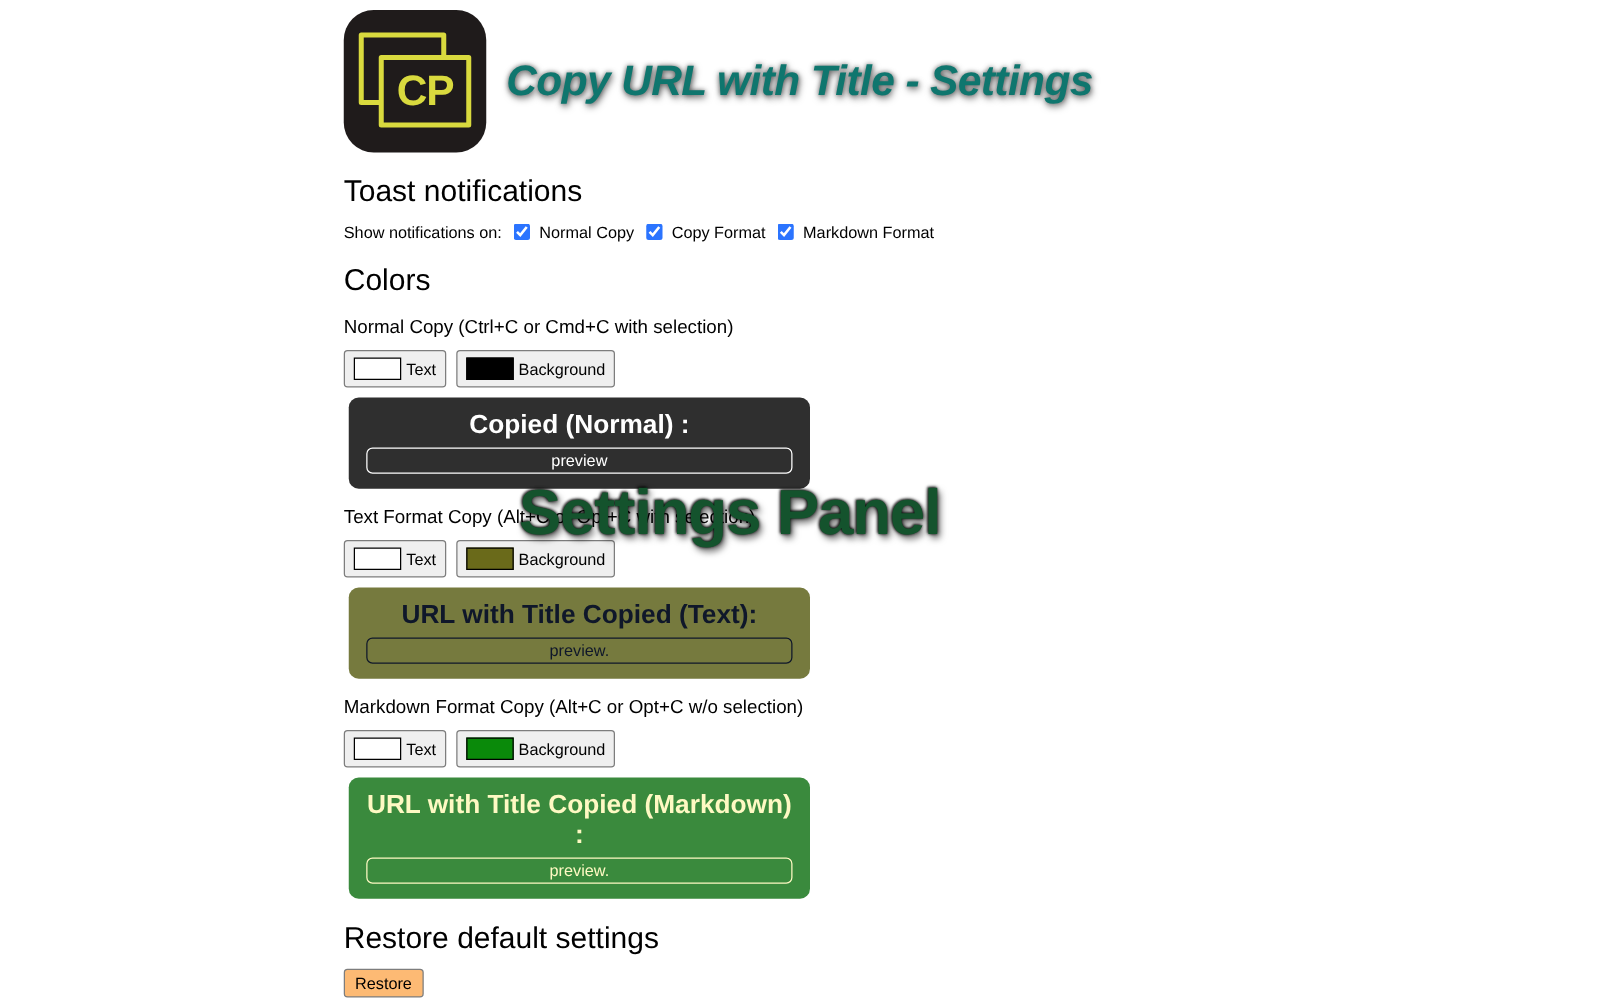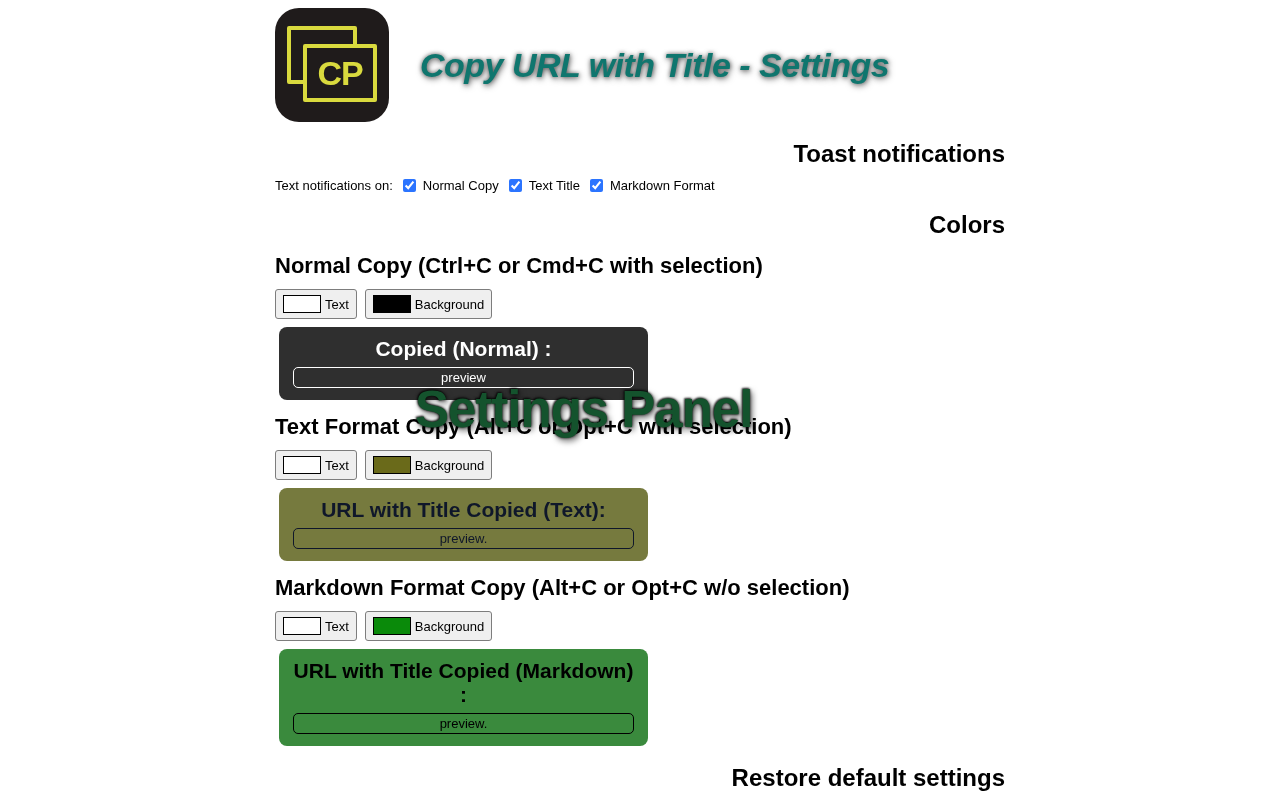--- a/index.html
+++ b/index.html
@@ -15,21 +15,21 @@
     overflow: hidden;
   }
   .container {
     margin-left: 275px;
     padding-top: 8px;
     width: 730px;
   }
   .header {
     display: flex;
     align-items: center;
-    gap: 31px;
+    gap: 16px;
     margin-bottom: 12px;
   }
   .logo {
     width: 114px;
     height: 114px;
     border-radius: 24px;
     background: #1f1b1b;
     position: relative;
     flex-shrink: 0;
   }
@@ -63,27 +63,26 @@
   .page-title {
     font-size: 34px;
     font-weight: 800;
     font-style: italic;
     color: #0f766e;
     text-shadow: 0 0 4px rgba(0,0,0,0.5), 1px 2px 6px rgba(0,0,0,0.5);
     letter-spacing: -0.5px;
   }
   h2 {
     font-size: 24px;
-    font-weight: 700;
+    font-weight: 400;
     margin: 18px 0 10px 0;
-    text-align: right;
   }
   h3 {
-    font-size: 22px;
-    font-weight: 700;
+    font-size: 15px;
+    font-weight: 400;
     margin: 14px 0 10px 0;
   }
   .row-inline {
     font-size: 13px;
     display: flex;
     align-items: center;
     gap: 6px;
     flex-wrap: wrap;
   }
   .chk {
@@ -127,21 +126,21 @@
     margin-bottom: 6px;
   }
   .toast-preview {
     border: 1px solid currentColor;
     border-radius: 5px;
     font-size: 13px;
     padding: 2px 0;
   }
   .restore-btn {
     padding: 3px 8px;
-    background: #fef9c3;
+    background: #fdba74;
     border: 1px solid #7d7d7d;
     border-radius: 3px;
     font-size: 13px;
     cursor: pointer;
   }
   .overlay-label {
     position: absolute;
     top: 380px;
     left: 415px;
     font-size: 51px;
@@ -160,25 +159,25 @@
   <div class="header">
     <div class="logo">
       <div class="logo-outer"></div>
       <div class="logo-inner">CP</div>
     </div>
     <div class="page-title">Copy URL with Title - Settings</div>
   </div>
 
   <h2>Toast notifications</h2>
   <div class="row-inline">
-    <span>Text notifications on:</span>
+    <span>Show notifications on:</span>
     <input type="checkbox" class="chk" checked="" style="">
     <span>Normal Copy</span>
     <input type="checkbox" class="chk" checked="" style="">
-    <span>Text Title</span>
+    <span>Copy Format</span>
     <input type="checkbox" class="chk" checked="" style="">
     <span>Markdown Format</span>
   </div>
 
   <h2>Colors</h2>
 
   
   <h3>Normal Copy (Ctrl+C or Cmd+C with selection)</h3>
   <div class="color-row">
     <span class="color-btn">
@@ -217,21 +216,21 @@
   <div class="color-row">
     <span class="color-btn">
       <span class="swatch" style="background:#ffffff"></span>
       <span>Text</span>
     </span>
     <span class="color-btn">
       <span class="swatch" style="background:#0a8a0a"></span>
       <span>Background</span>
     </span>
   </div>
-  <div class="toast" style="background:#3a8a3d;color:#000000">
+  <div class="toast" style="background:#3a8a3d;color:#fef9c3">
     <div class="toast-title">URL with Title Copied (Markdown) :</div>
     <div class="toast-preview">preview.</div>
   </div>
 
   <h2>Restore default settings</h2>
   <button class="restore-btn">Restore</button>
 
 </div>
 
 <div class="overlay-label">Settings Panel</div>

